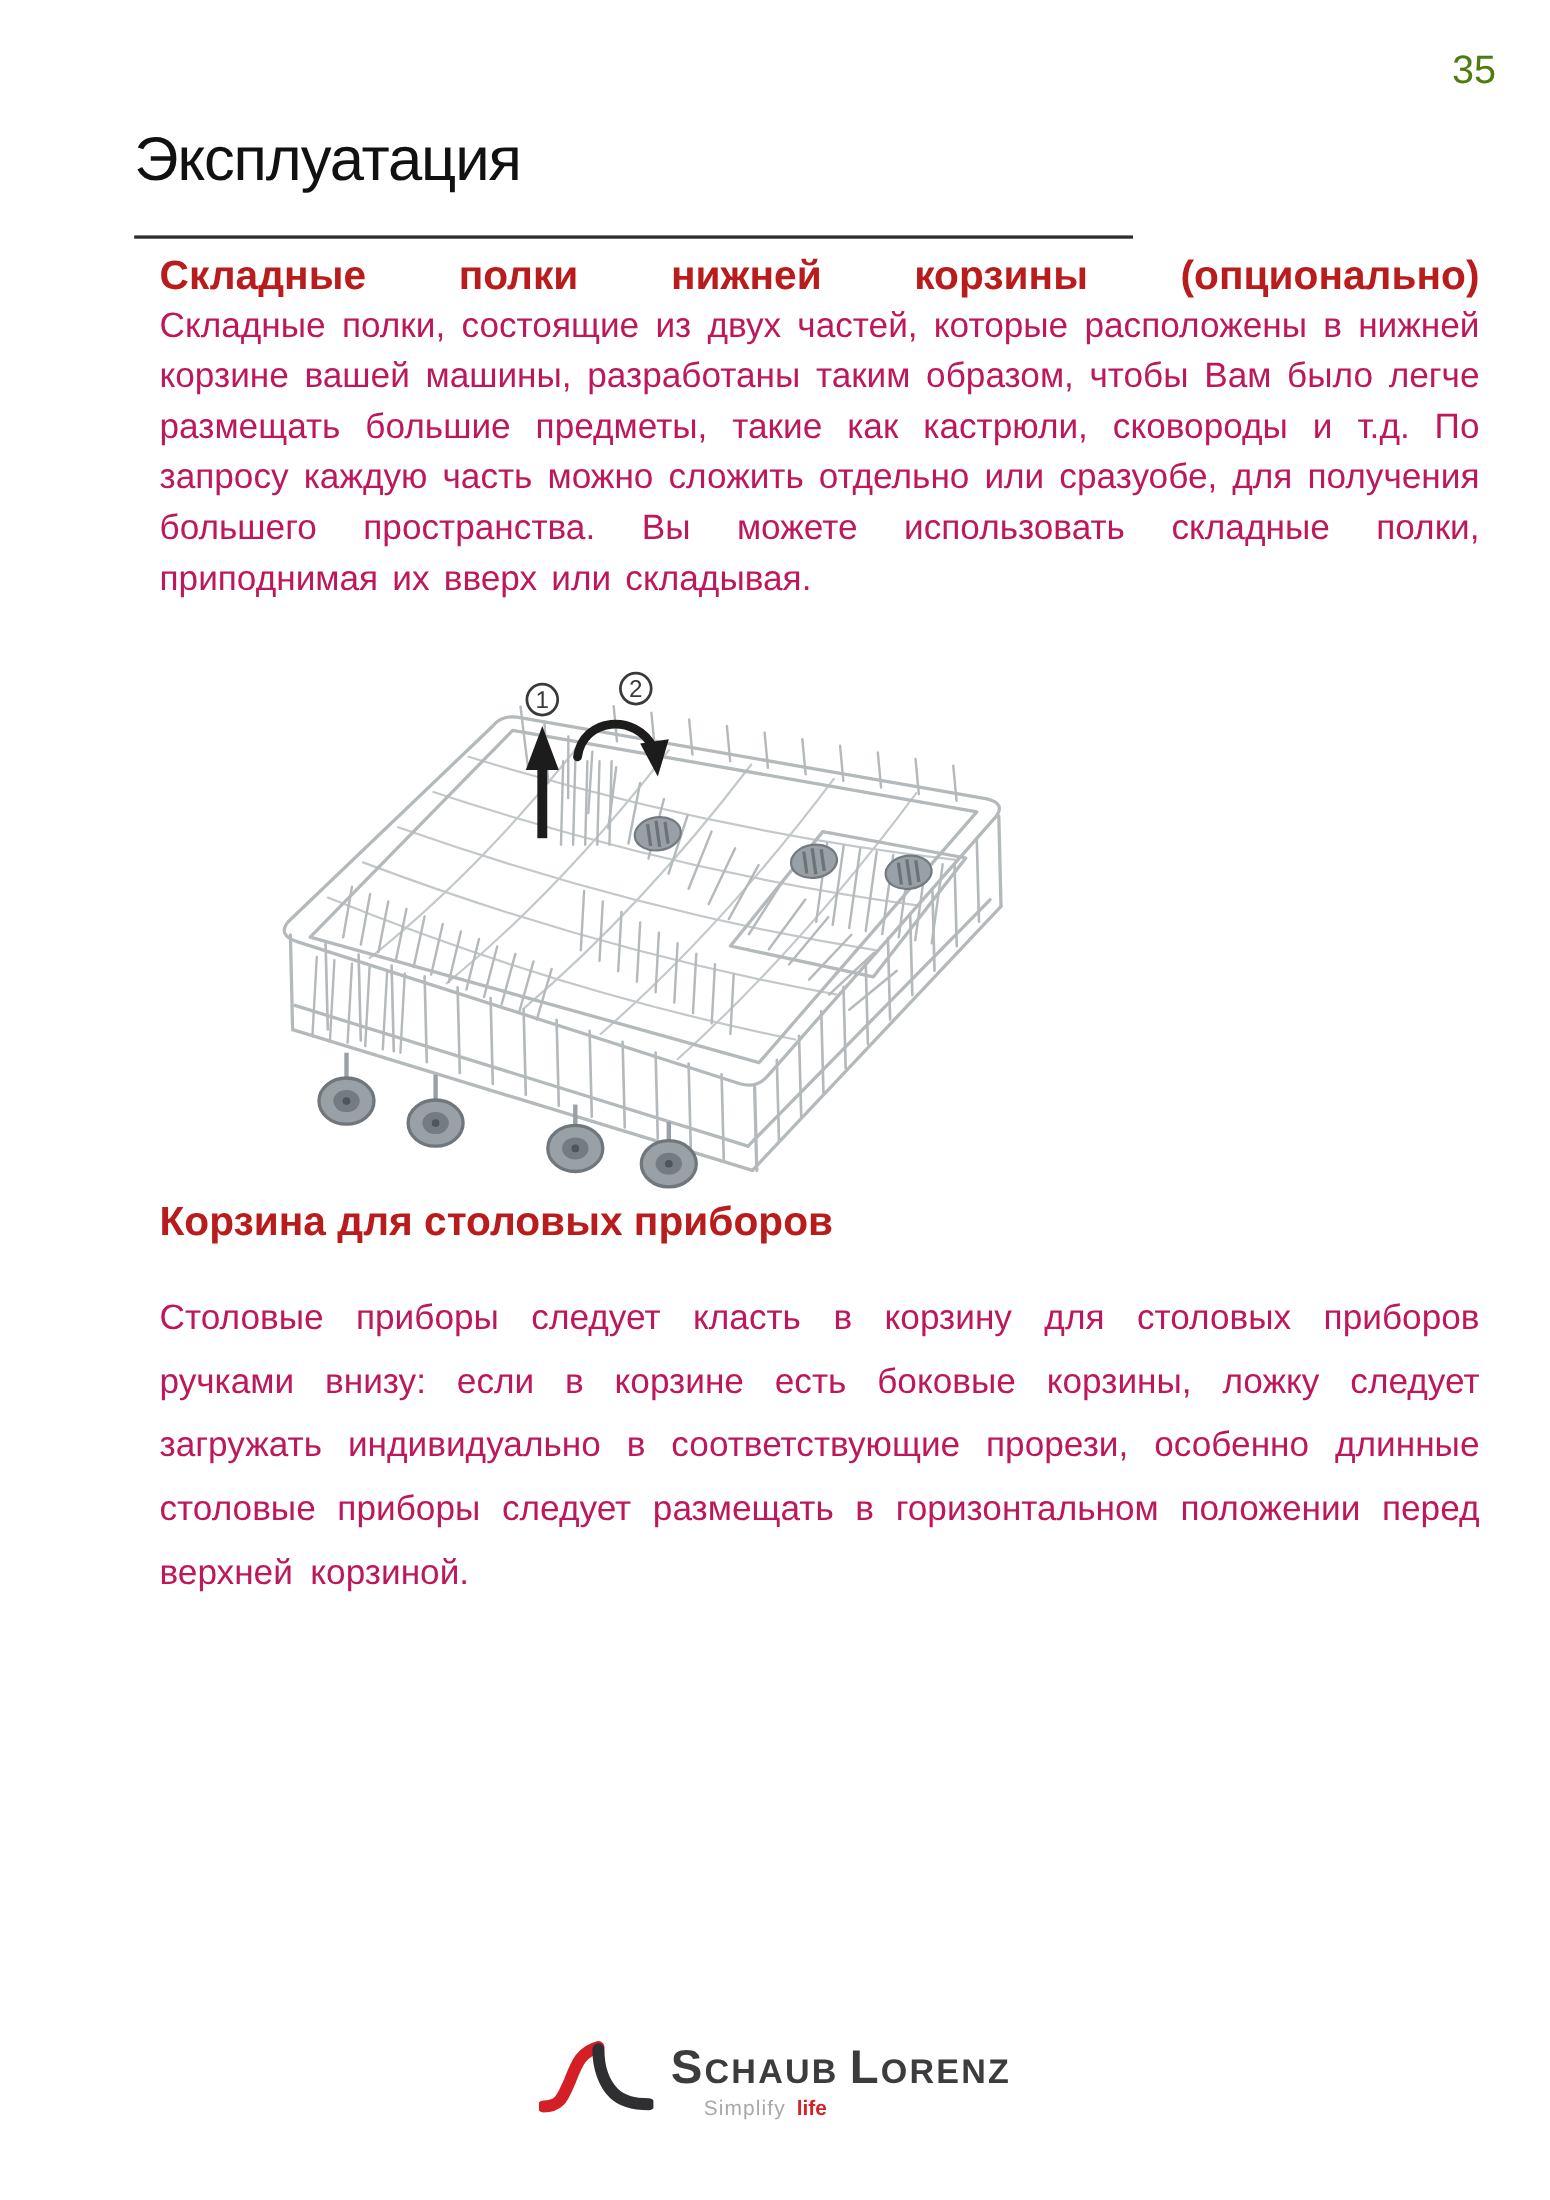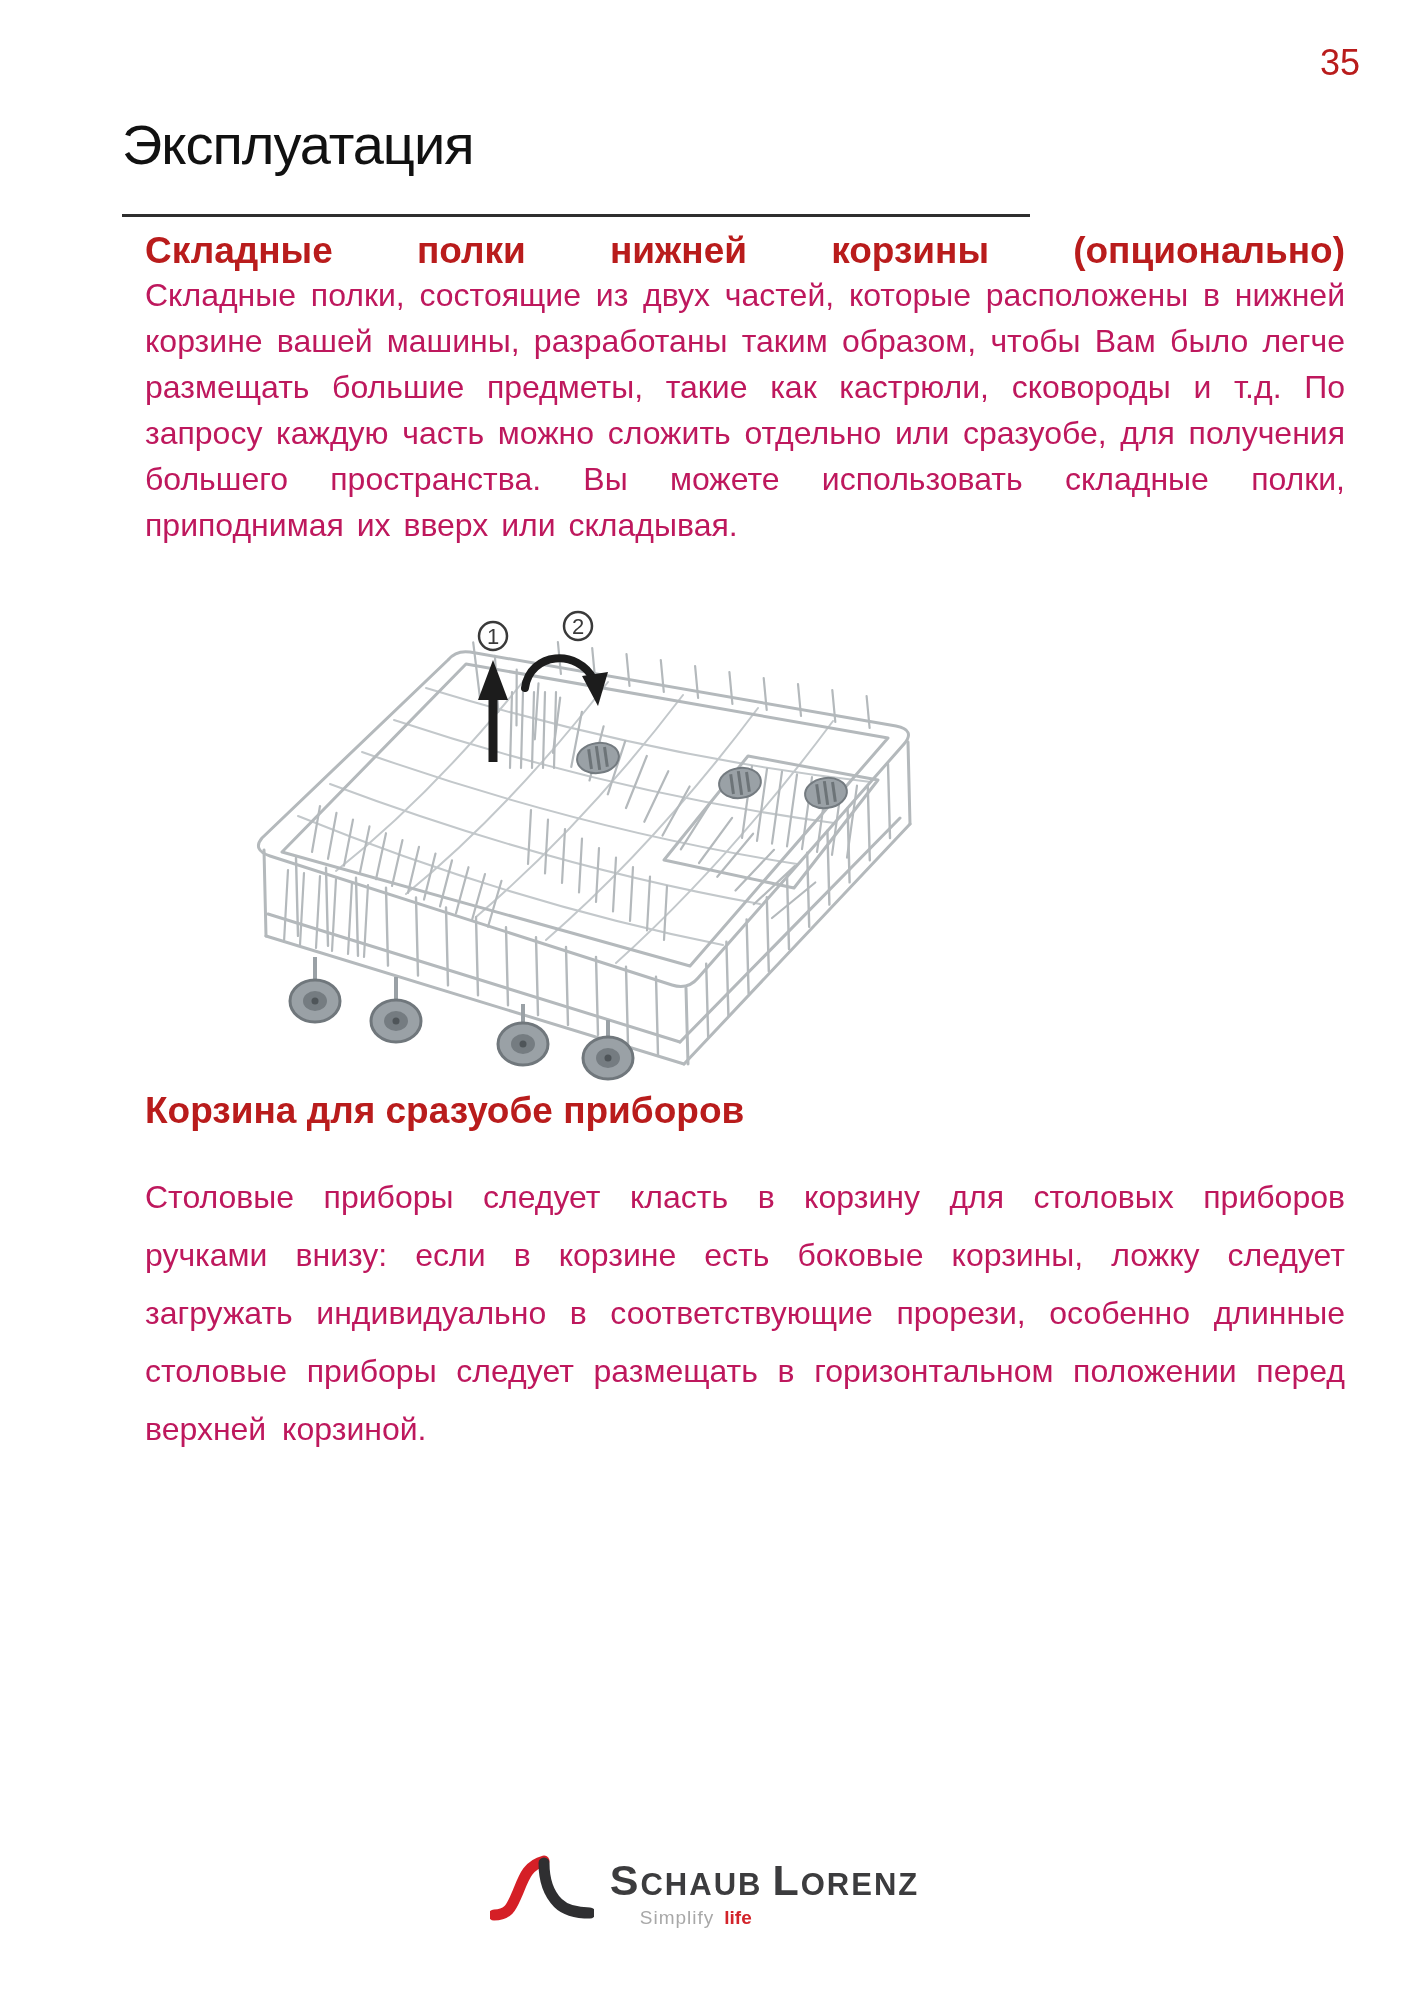--- a/index.html
+++ b/index.html
@@ -3,21 +3,21 @@
 <meta charset="utf-8">
 <style>
   html,body { margin:0; padding:0; background:#ffffff; }
   body { font-family:"Liberation Sans", sans-serif; }
   .page {
     position:relative; width:1409px; height:2000px; background:#ffffff;
     color:#1b1b1b; overflow:hidden;
   }
   .page-number {
     position:absolute; left:1280px; top:42px; width:80px;
-    font-size:36px; text-align:right; color:#b91c1c;
+    font-size:36px; text-align:right; color:#4d7c0f;
   }
   .doc-title {
     position:absolute; left:122px; top:112px; margin:0;
     font-size:56px; font-weight:400; letter-spacing:-1px; color:#111;
   }
   .title-rule {
     position:absolute; left:122px; top:214px; width:908px; height:3px;
     background:#2e2e2e;
   }
   .h2 {
@@ -259,21 +259,21 @@
 
       <g>
         <circle cx="350" cy="30" r="14" fill="#ffffff" stroke="#3a3a3a" stroke-width="2.5"></circle>
         <text x="350" y="38" font-size="22" text-anchor="middle" fill="#3a3a3a">2</text>
         <path d="M 297,92 C 302,56 350,52 366,84" fill="none" stroke="#1c1c1c" stroke-width="8" stroke-linecap="round"></path>
         <polygon points="354,80 380,76 370,110" fill="#1c1c1c"></polygon>
       </g>
     </svg>
   </div>
 
-  <h2 class="h2 s2">Корзина для сразуобе приборов</h2>
+  <h2 class="h2 s2">Корзина для столовых приборов</h2>
   <p class="body-par p2">Столовые приборы следует класть в корзину для столовых приборов ручками внизу: если в корзине есть боковые корзины, ложку следует загружать индивидуально в соответствующие прорези, особенно длинные столовые приборы следует размещать в горизонтальном положении перед верхней корзиной.</p>
 
   <div class="footer-logo">
     <div class="logo-inner">
       <svg width="104" height="82" viewBox="0 0 104 82">
         <path d="M 4,70 C 20,70 22,60 28,47 C 34,32 38,20 54,16" fill="none" stroke="#d51f26" stroke-width="11" stroke-linecap="round"></path>
         <path d="M 54,18 C 54,36 60,50 68,58 C 76,66 88,68 100,68" fill="none" stroke="#2f2f31" stroke-width="11" stroke-linecap="round"></path>
       </svg>
       <div class="brand-text">
         <div class="brand-line">

